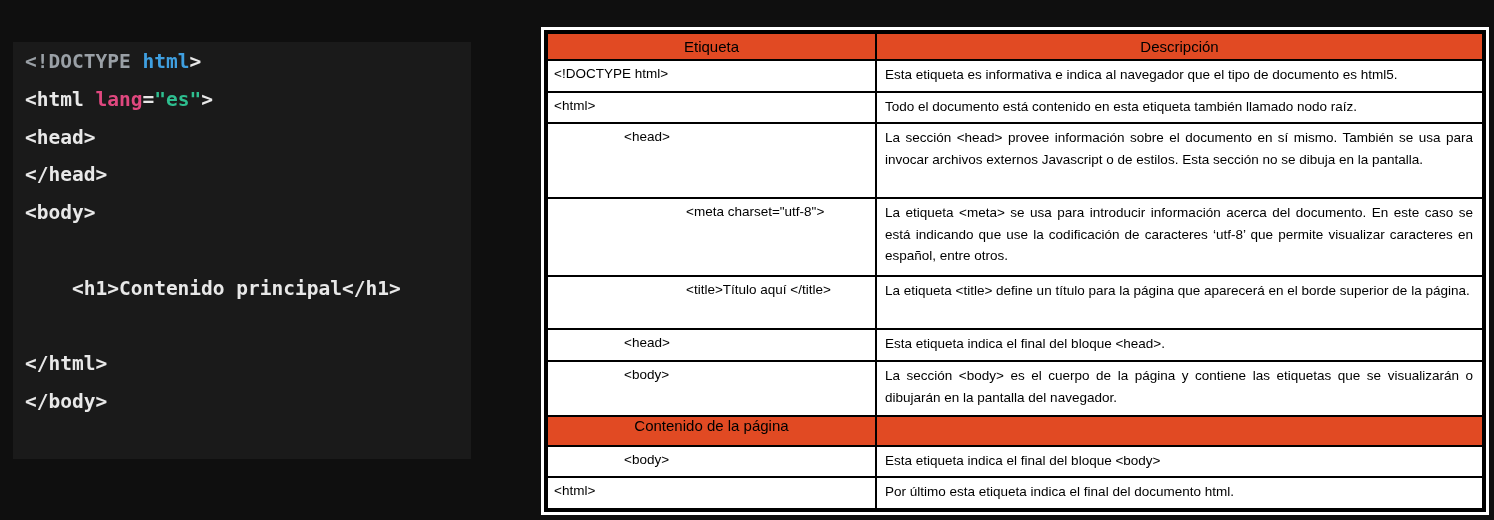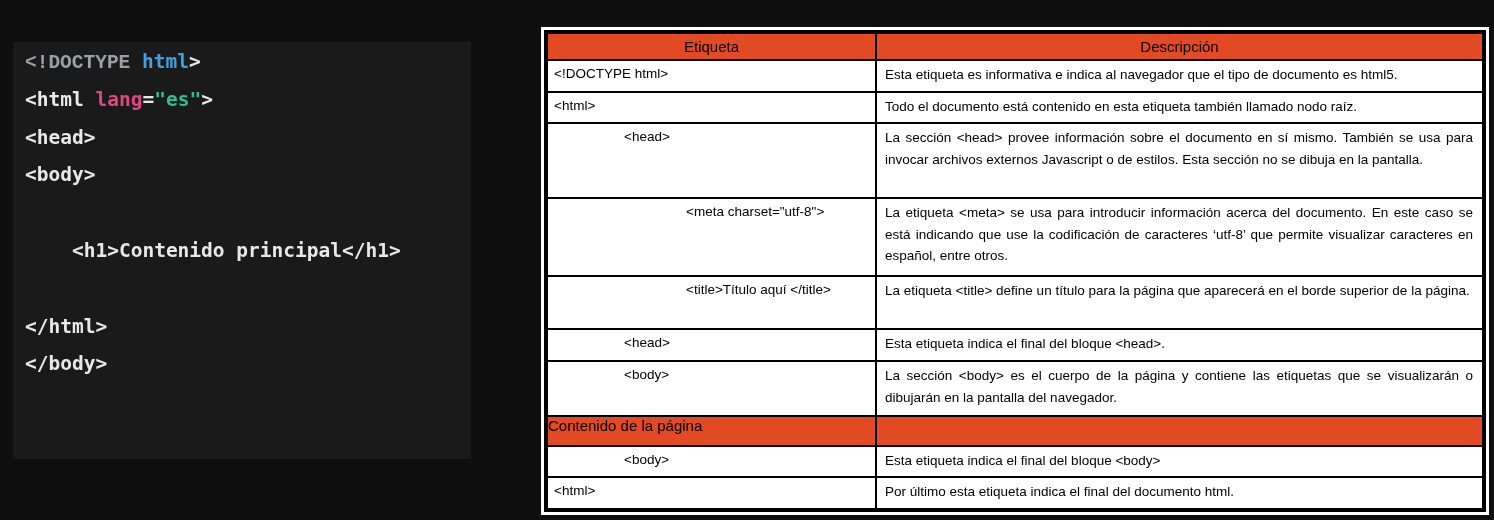--- a/index.html
+++ b/index.html
@@ -19,21 +19,21 @@
     background: var(--code-bg, #1a1a1a);
     padding: 1px 0 0 12px;
     font-family: "DejaVu Sans Mono", monospace;
     font-weight: 700;
     font-size: 19.5px;
     color: var(--code-fg, #e8e8e8);
     overflow: hidden;
   }
   .code-line { height: 37.8px; line-height: 37.8px; white-space: pre; }
   .tok-fg    { color: var(--code-fg, #e8e8e8); }
-  .tok-gray  { color: var(--tok-gray, #9aa0a6); font-family: Liberation Mono, monospace; }
+  .tok-gray  { color: var(--tok-gray, #9aa0a6); }
   .tok-blue  { color: var(--tok-blue, #3f9fe0); }
   .tok-pink  { color: var(--tok-pink, #e0487f); }
   .tok-green { color: var(--tok-green, #2ebe8f); }
 
   
   .table-wrap {
     position: absolute;
     left: 541px; top: 27px;
     width: 948px; height: 488px;
     background: #ffffff;
@@ -70,31 +70,32 @@
   .desc-cell {
     font-size: 13.5px;
     line-height: 1.6;
     text-align: justify;
     padding: 3px 9px 3px 8px;
     margin-left: 31px;
   }
   .section-cell {
     background: var(--accent, #e14a23);
     font-size: 15px;
-    text-align: left;
+    text-align: center;
     vertical-align: middle;
   }
 </style>
 </head>
 <body>
 
 <div class="code-panel">
     <div class="code-line"><span class="tok-gray">&lt;!DOCTYPE </span><span class="tok-blue">html</span><span class="tok-fg">&gt;</span></div>
     <div class="code-line"><span class="tok-fg">&lt;html </span><span class="tok-pink">lang</span><span class="tok-fg">=</span><span class="tok-green">"es"</span><span class="tok-fg">&gt;</span></div>
     <div class="code-line"><span class="tok-fg">&lt;head&gt;</span></div>
+    <div class="code-line"><span class="tok-fg">&lt;/head&gt;</span></div>
     <div class="code-line"><span class="tok-fg">&lt;body&gt;</span></div>
     <div class="code-line"></div>
     <div class="code-line"><span class="tok-fg">    &lt;h1&gt;Contenido principal&lt;/h1&gt;</span></div>
     <div class="code-line"></div>
     <div class="code-line"><span class="tok-fg">&lt;/html&gt;</span></div>
     <div class="code-line"><span class="tok-fg">&lt;/body&gt;</span></div>
   </div>
 
 <div class="table-wrap">
   <table class="tag-table">

